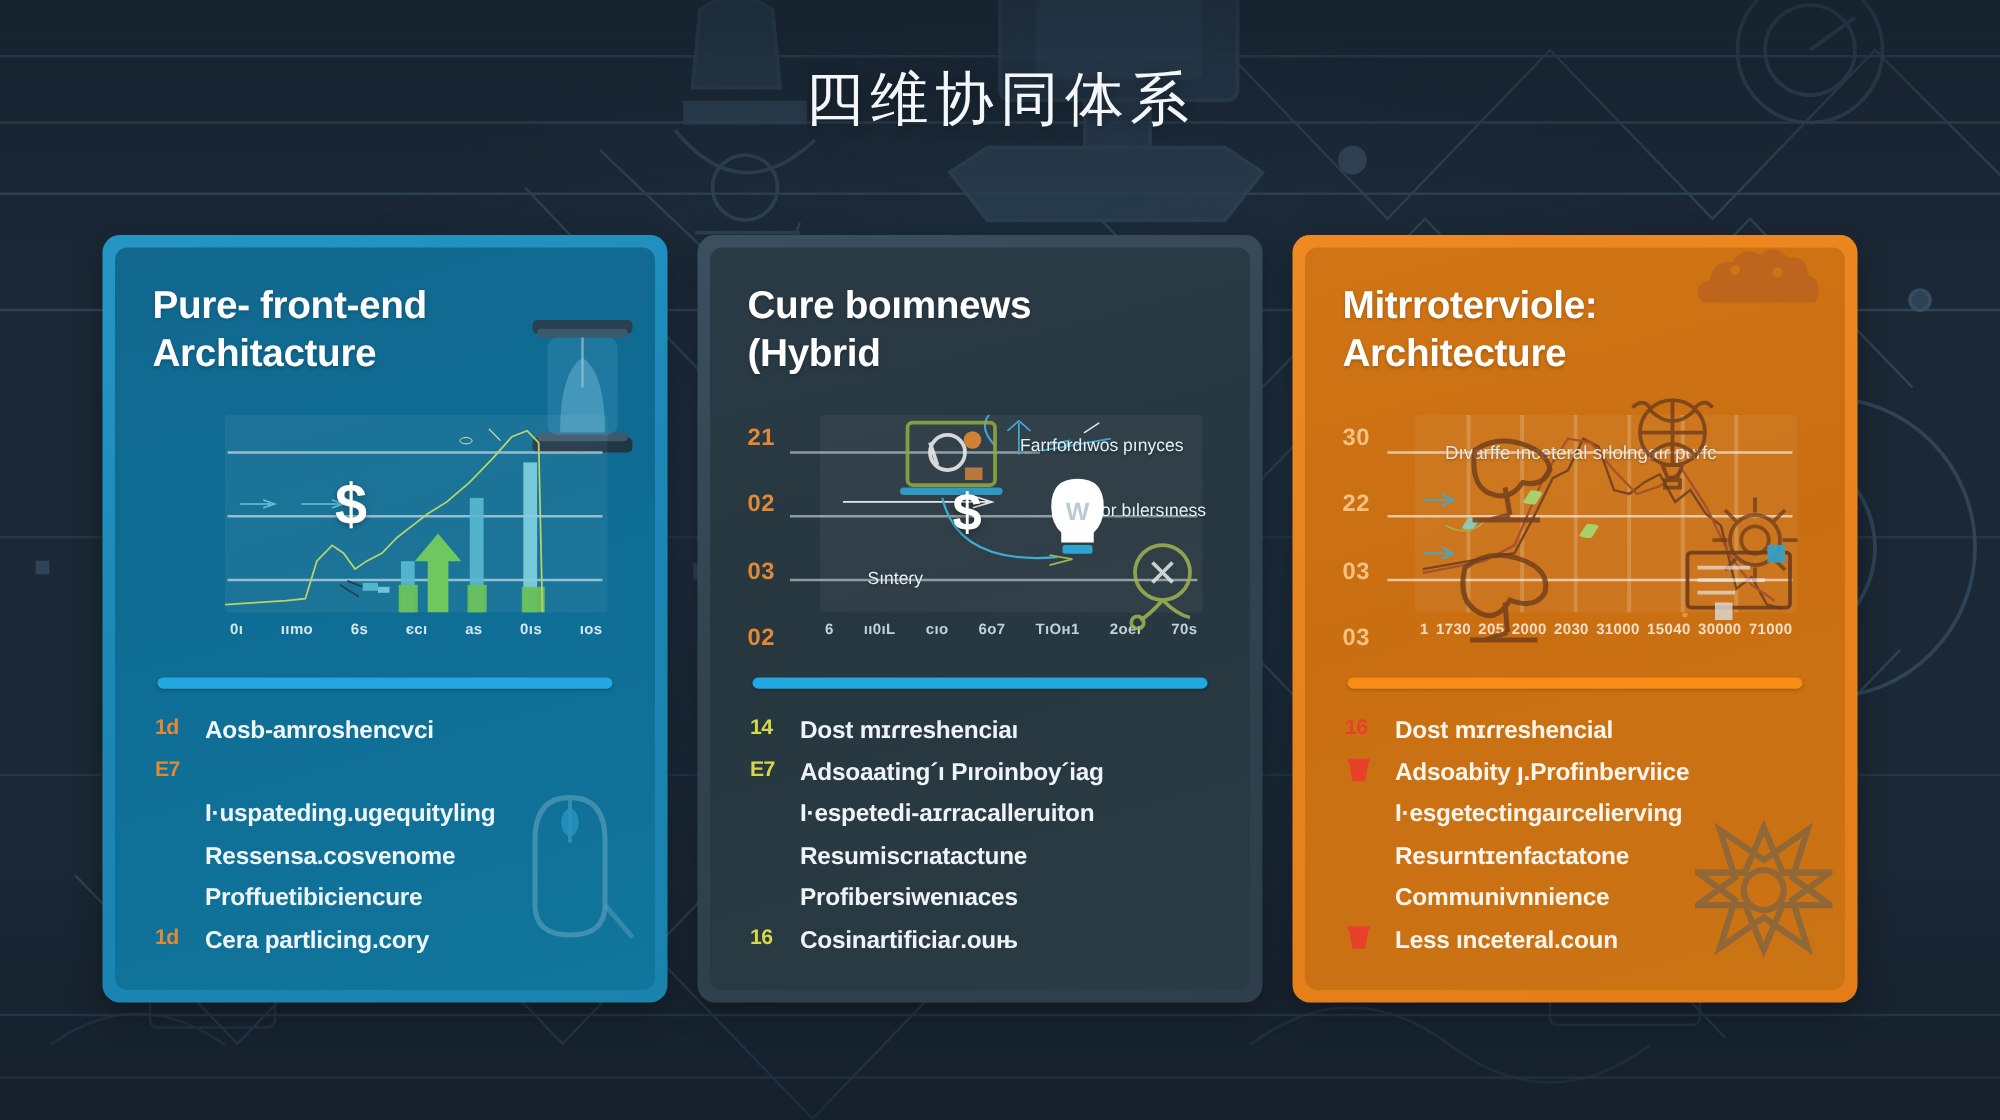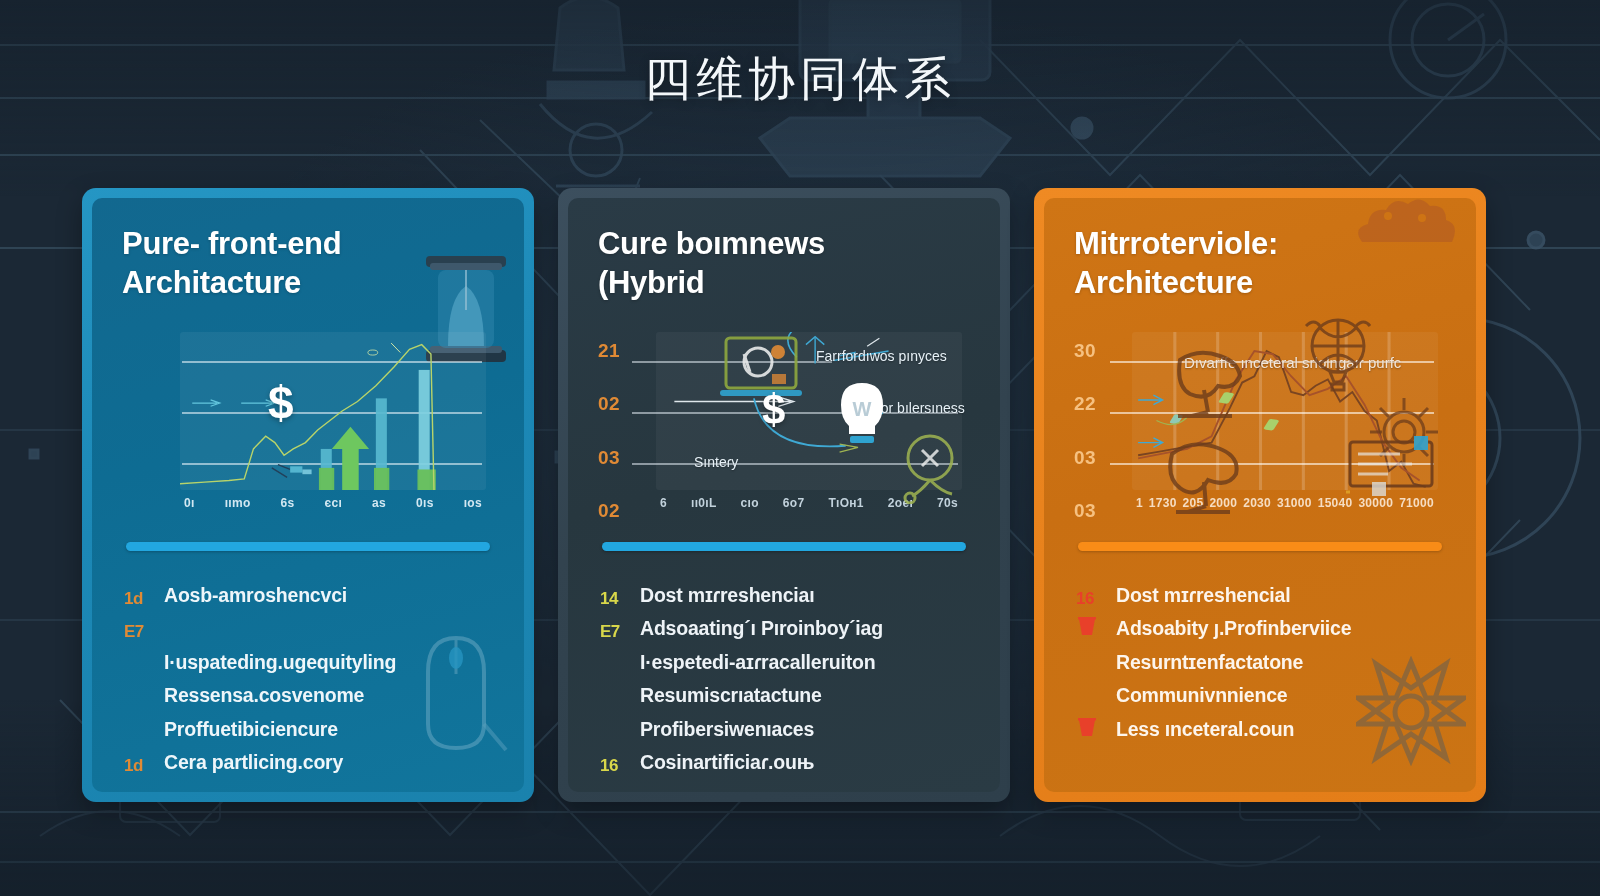--- a/index.html
+++ b/index.html
@@ -207,21 +207,21 @@
   .divider.c3 { background: #f98c17; box-shadow: 0 1px 3px rgba(0,0,0,0.22); }
 
   
   .bullets {
     position: relative;
     z-index: 6;
     padding-left: 2px;
   }
   .bullet-row {
     display: flex;
-    align-items: flex-end;
+    align-items: flex-start;
     gap: 12px;
     height: 33.5px;
   }
   .bullet-icon {
     width: 28px;
     flex: 0 0 28px;
     font-size: 17px;
     font-weight: bold;
     line-height: 1;
     text-align: left;
@@ -621,21 +621,21 @@
             <polyline points="2,80 10,77 18,74 26,66 34,30 40,12 46,14 52,28 58,40 64,36 70,28 76,46 82,70 88,86 94,94" fill="none" stroke="#a6522a" stroke-width="1.9" vector-effect="non-scaling-stroke"></polyline>
 
             <rect x="29" y="38" width="3.4" height="7" rx="1" fill="#a8d06b" transform="rotate(18 30 42)"></rect>
             <rect x="44" y="55" width="3.4" height="7" rx="1" fill="#a8d06b" transform="rotate(18 45 58)"></rect>
             <rect x="13" y="52" width="3" height="6" rx="1" fill="#8fc9b4" transform="rotate(18 14 55)"></rect>
             <path d="M8 56 q6 6 10 -2" stroke="#9fb451" stroke-width="1.3" fill="none" vector-effect="non-scaling-stroke"></path>
             <path d="M2 43 l8 0 M7 40 l3 3 -3 3" stroke="#3fa9d4" stroke-width="1.4" fill="none" vector-effect="non-scaling-stroke"></path>
             <path d="M2 70 l8 0 M7 67 l3 3 -3 3" stroke="#3fa9d4" stroke-width="1.4" fill="none" vector-effect="non-scaling-stroke"></path>
           </svg>
 
-          <div class="plot-note" style="left:52px; top:30px;">Dıvarffe ınceteral srlolnɡaıɾ purfc</div>
+          <div class="plot-note" style="left:24px; top:30px;">Dıvarffe ınceteral srlolnɡaıɾ purfc</div>
 
           <div class="x-axis">
             <div class="x-tick">1</div>
             <div class="x-tick">1730</div>
             <div class="x-tick">205</div>
             <div class="x-tick">2000</div>
             <div class="x-tick">2030</div>
             <div class="x-tick">31000</div>
             <div class="x-tick">15040</div>
             <div class="x-tick">30000</div>
@@ -661,20 +661,24 @@
           <span class="bullet-icon">
             <svg width="22" height="20" viewBox="0 0 22 20">
               <path d="M3 2 h16 l-3 16 h-10 z" fill="#e8402a"></path>
               <path d="M2 1 h18" stroke="#e8402a" stroke-width="3"></path>
             </svg>
           </span>
           <span class="bullet-text">Adsoabity ȷ.Profinberviice</span>
         </div>
         <div class="bullet-row">
           <span class="bullet-icon"></span>
+          <span class="bullet-text">I·esgetectingaırcelierving</span>
+        </div>
+        <div class="bullet-row">
+          <span class="bullet-icon"></span>
           <span class="bullet-text">Resurntɪenfaсtatone</span>
         </div>
         <div class="bullet-row">
           <span class="bullet-icon"></span>
           <span class="bullet-text">Communivnnience</span>
         </div>
         <div class="bullet-row">
           <span class="bullet-icon">
             <svg width="22" height="20" viewBox="0 0 22 20">
               <path d="M3 2 h16 l-3 16 h-10 z" fill="#e8402a"></path>

